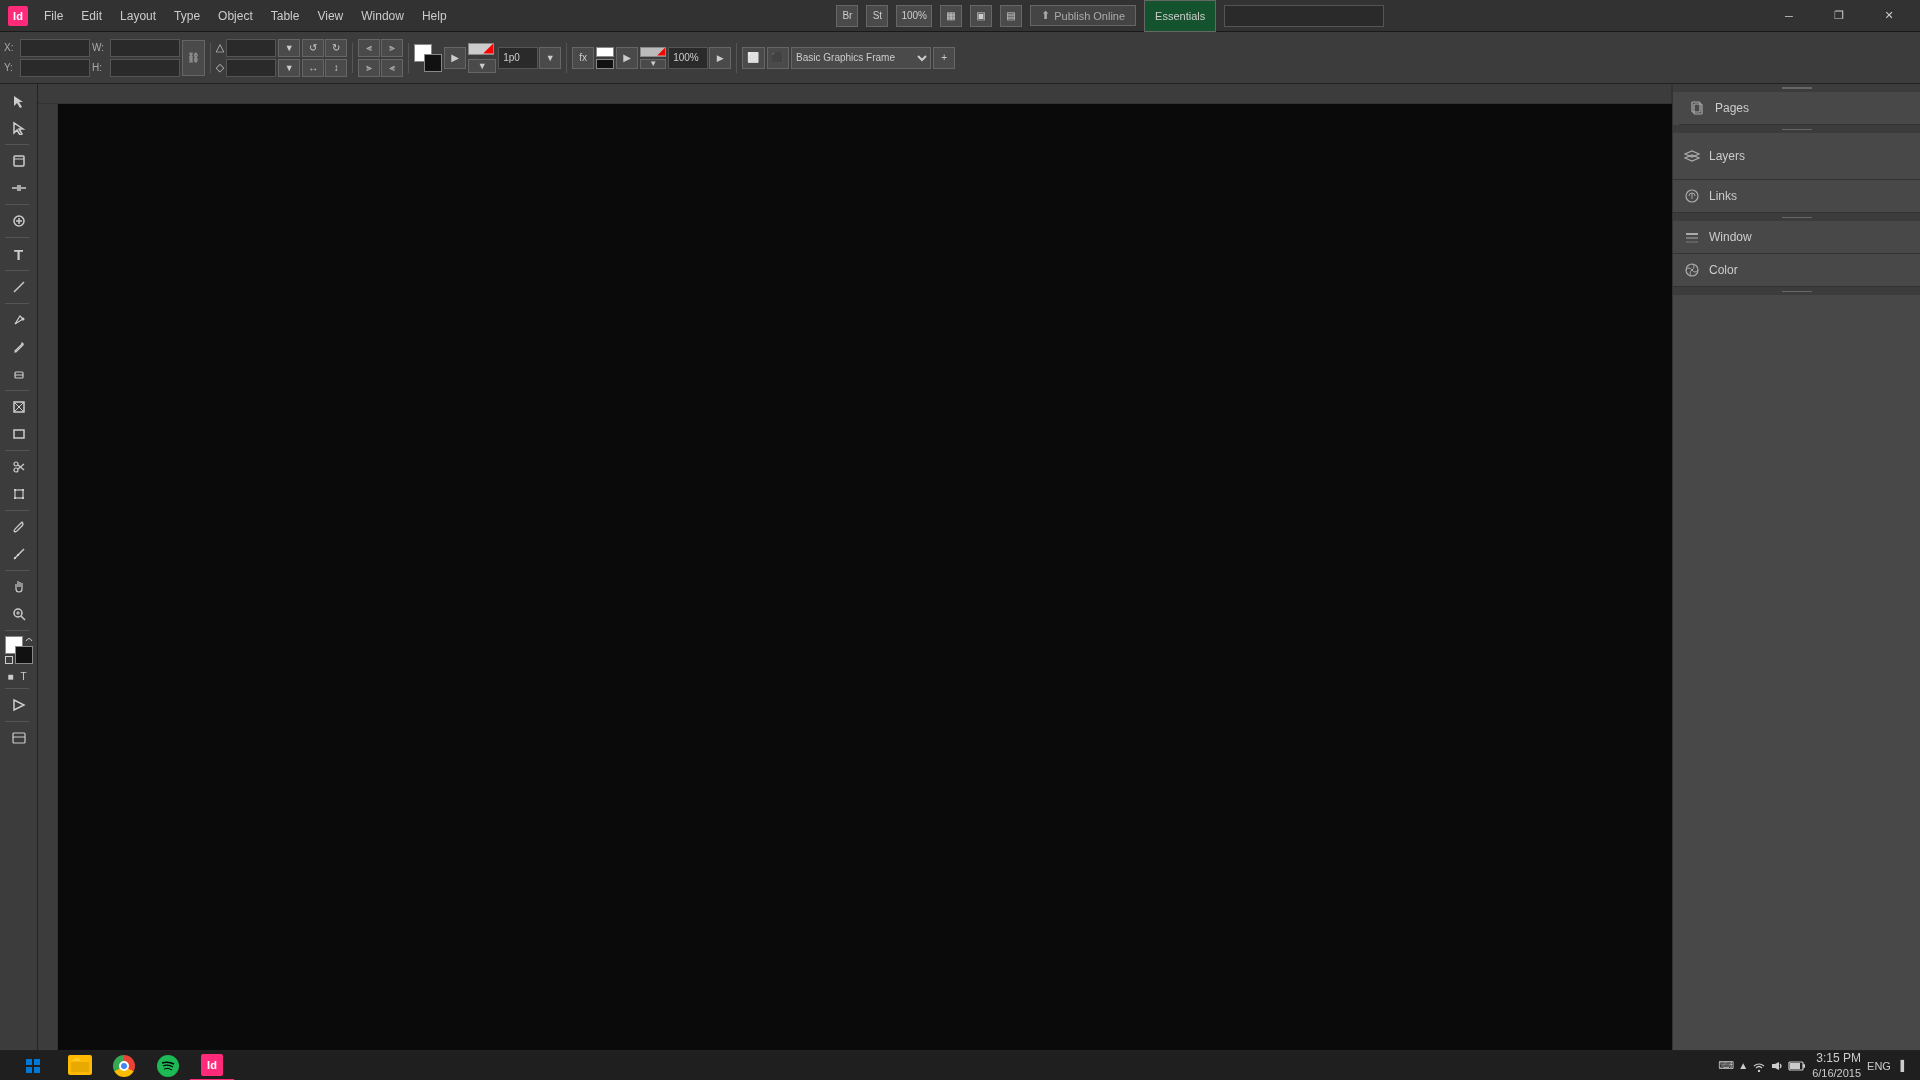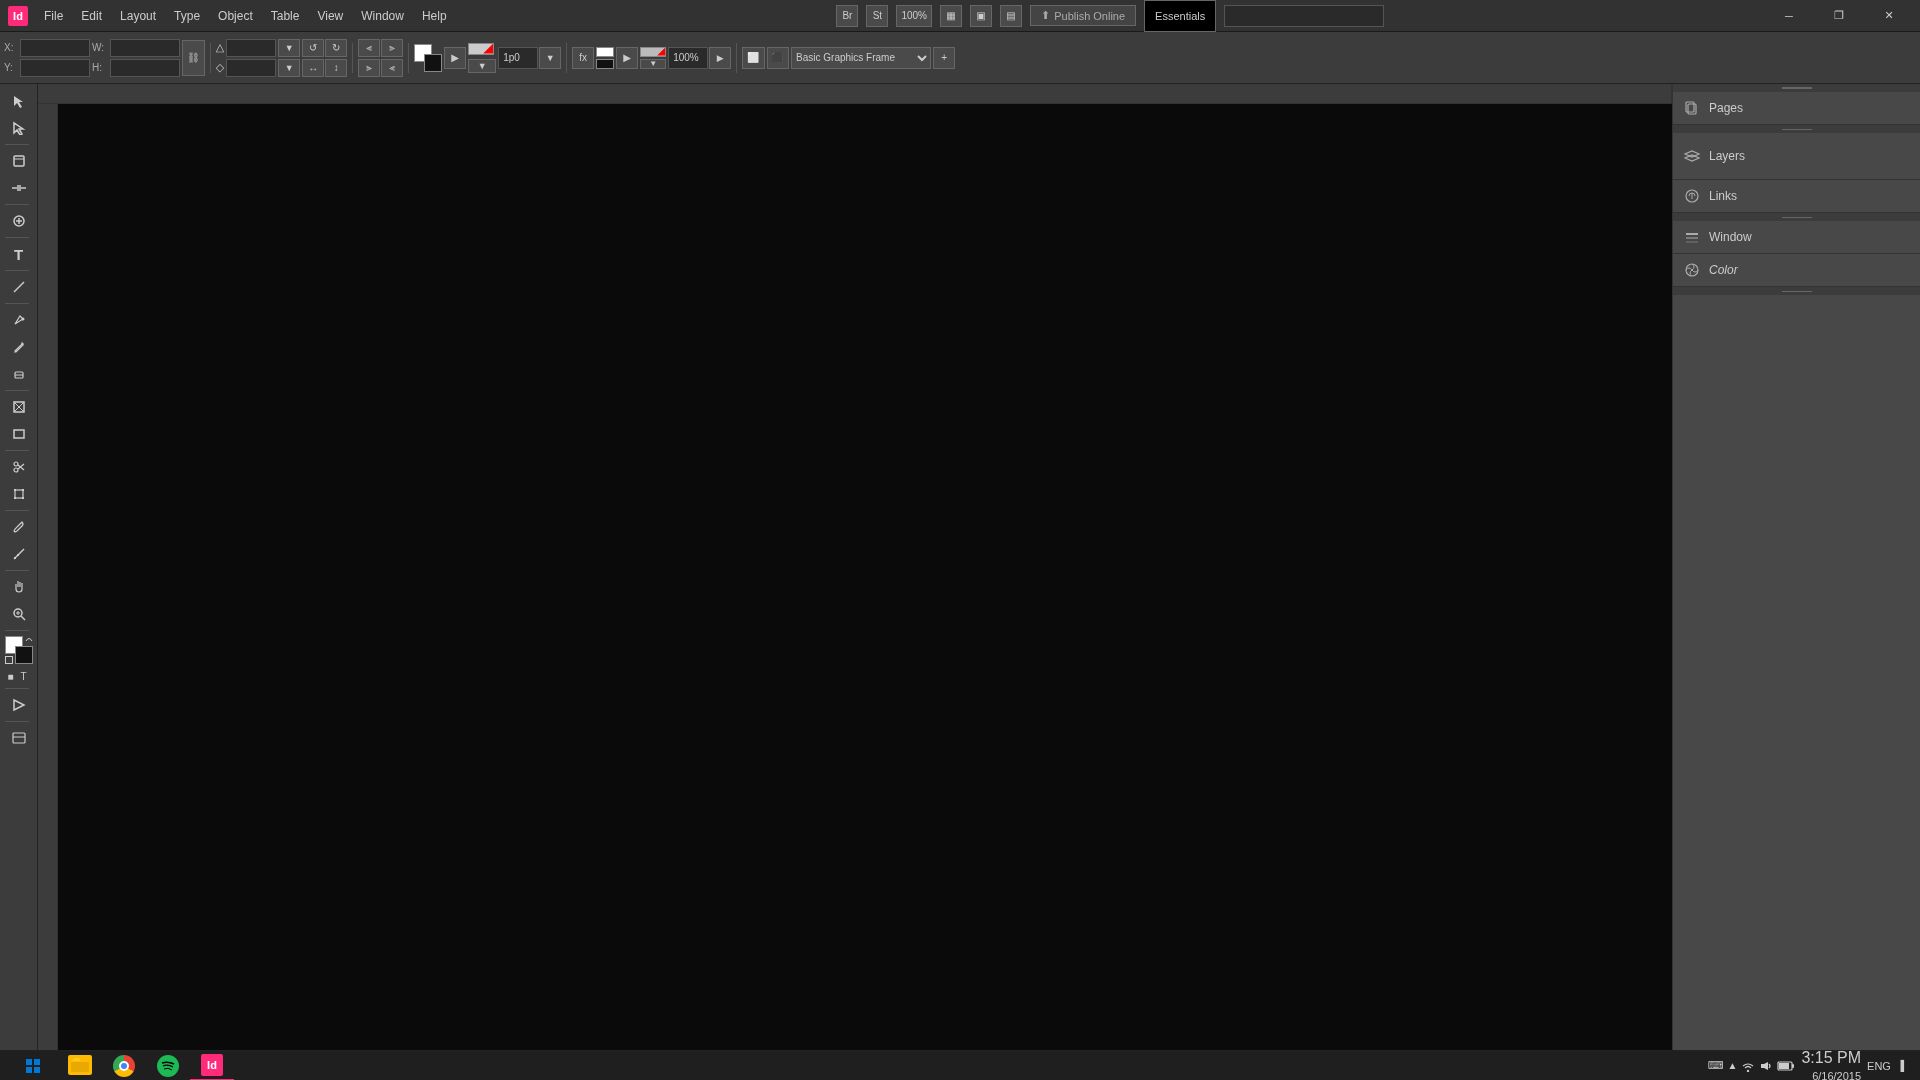--- a/index.html
+++ b/index.html
@@ -11,21 +11,21 @@
       background: #323232; display: flex; align-items: center;
       justify-content: space-between; padding: 0 8px;
       border-bottom: 1px solid #1a1a1a;
     }
     #titlebar-left { display: flex; align-items: center; gap: 8px; }
     #app-icon { width: 20px; height: 20px; background: #ff2b7a; display: flex; align-items: center; justify-content: center; font-size: 11px; font-weight: bold; color: #fff; border-radius: 2px; }
     #menu-bar { display: flex; gap: 2px; }
     .menu-item { padding: 3px 8px; font-size: 12px; color: #ccc; cursor: pointer; border-radius: 2px; }
     #titlebar-center { display: flex; align-items: center; gap: 8px; }
     #publish-btn { padding: 3px 10px; font-size: 11px; color: #aaa; background: #444; border: 1px solid #666; cursor: pointer; display: flex; align-items: center; gap: 4px; }
-    #essentials-btn { padding: 9px 10px; font-size: 11px; color: #ccc; background: #000000; border: 1px solid #666; cursor: pointer; }
+    #essentials-btn { padding: 9px 10px; font-size: 11px; color: #ccc; background: #14532d; border: 1px solid #666; cursor: pointer; }
     #search-box { width: 160px; height: 22px; background: #2a2a2a; border: 1px solid #555; color: #ccc; padding: 0 6px; font-size: 11px; }
     #titlebar-right { display: flex; gap: 4px; }
     .win-btn { width: 46px; height: 32px; background: transparent; border: none; cursor: pointer; font-size: 11px; color: #ccc; display: flex; align-items: center; justify-content: center; }
 
     
     #toolbar {
       position: absolute; top: 32px; left: 0; right: 0; height: 52px;
       background: #3c3c3c; border-bottom: 1px solid #222;
       display: flex; align-items: center; padding: 0 4px; gap: 2px; flex-wrap: wrap;
     }
@@ -415,21 +415,21 @@
 <div id="canvas-main" style="position:absolute;top:104px;left:58px;right:248px;bottom:30px;background:#111;overflow:hidden;">
   <div style="width:100%;height:100%;background:#0a0a0a;"></div>
 </div>
 
 <div id="right-panel" style="position:absolute;top:84px;right:0;width:248px;bottom:30px;background:#484848;border-left:1px solid #333;">
 
   <div style="height:8px;background:#3c3c3c;display:flex;align-items:center;justify-content:center;">
     <div style="width:30px;height:2px;background:#666;margin-bottom:1px;"></div>
   </div>
 
-  <div class="panel-section" style="border-bottom:1px solid #333;">
+  <div class="panel-section" style="border-bottom:1px solid #333;margin-left:6px;">
     <div class="panel-header" style="height:32px;display:flex;align-items:center;padding:0 10px;gap:8px;cursor:pointer;background:#484848;">
       <div style="width:18px;height:18px;display:flex;align-items:center;justify-content:center;">
         <svg width="16" height="16" viewBox="0 0 16 16">
             <rect x="2" y="2" width="8" height="10" rx="1" fill="none" stroke="#aaa" stroke-width="1.2"></rect>
             <rect x="4" y="4" width="8" height="10" rx="1" fill="none" stroke="#aaa" stroke-width="1.2"></rect>
           </svg>
       </div>
       <span class="panel-title">Pages</span>
     </div>
   </div>
@@ -473,21 +473,21 @@
         <svg width="16" height="16" viewBox="0 0 16 16">
             <line x1="2" y1="5" x2="14" y2="5" stroke="#aaa" stroke-width="2"></line>
             <line x1="2" y1="9" x2="14" y2="9" stroke="#aaa" stroke-width="1"></line>
             <line x1="2" y1="13" x2="14" y2="13" stroke="#aaa" stroke-width="0.5"></line>
           </svg>
       </div>
       <span class="panel-title">Window</span>
     </div>
   </div>
 
-  <div class="panel-section" style="border-bottom:1px solid #333;font-style:italic;">
+  <div class="panel-section" style="border-bottom:1px solid #333;">
     <div class="panel-header" style="height:32px;display:flex;align-items:center;padding:0 10px;gap:8px;cursor:pointer;background:#484848;">
       <div style="width:18px;height:18px;display:flex;align-items:center;justify-content:center;">
         <svg width="16" height="16" viewBox="0 0 16 16">
             <circle cx="8" cy="8" r="6" fill="none" stroke="#aaa" stroke-width="1.2"></circle>
             <path d="M8 2 Q12 5 8 8 Q4 11 8 14" fill="none" stroke="#aaa" stroke-width="1"></path>
             <path d="M2 8 Q5 4 8 8 Q11 12 14 8" fill="none" stroke="#aaa" stroke-width="1"></path>
           </svg>
       </div>
       <span class="panel-title">Color</span>
     </div>
@@ -563,19 +563,19 @@
       </button>
       <button style="background:none;border:none;cursor:pointer;color:#ccc;font-size:10px;">
         <svg width="18" height="12" viewBox="0 0 18 12">
             <rect x="1" y="2" width="14" height="8" rx="1" fill="none" stroke="#ccc" stroke-width="1.2"></rect>
             <rect x="2" y="3" width="10" height="6" fill="#ccc"></rect>
             <rect x="15" y="4" width="2" height="4" rx="1" fill="#ccc"></rect>
           </svg>
       </button>
     </div>
     <div style="display:flex;flex-direction:column;align-items:flex-end;justify-content:center;line-height:1.3;cursor:pointer;">
-      <span style="font-size:16px;color:#ccc;">3:15 PM</span>
+      <span style="font-size:12px;color:#ccc;">3:15 PM</span>
       <span style="font-size:11px;color:#ccc;text-align:center;">6/16/2015</span>
     </div>
     <span style="font-size:11px;color:#ccc;">ENG</span>
     <button style="background:none;border:none;cursor:pointer;color:#ccc;font-size:10px;">▐</button>
   </div>
 </div>
 
 </body></html>

